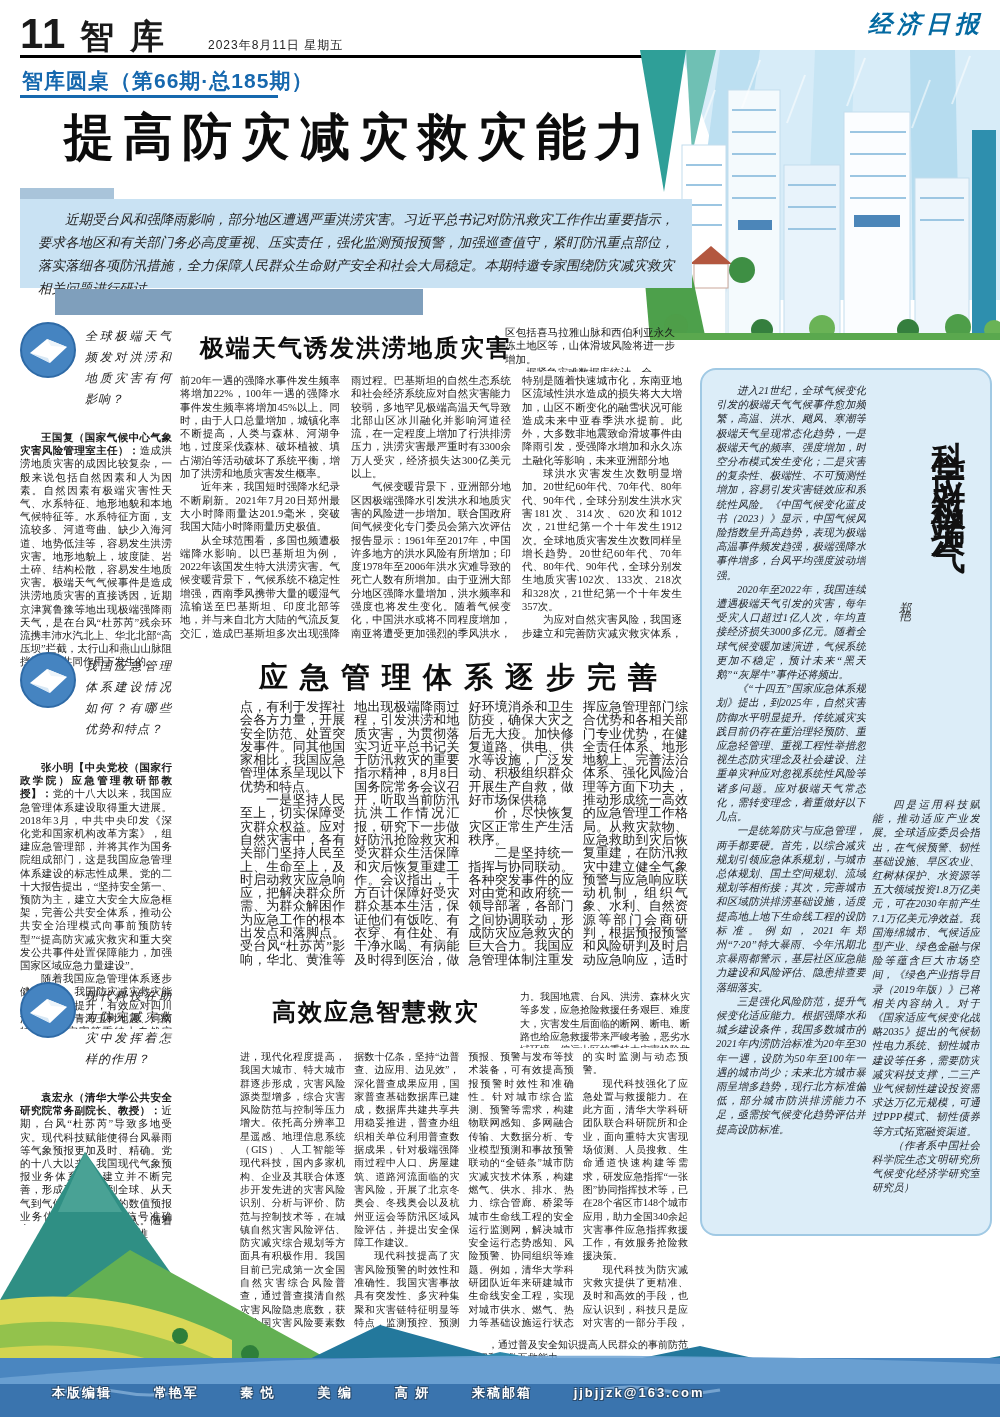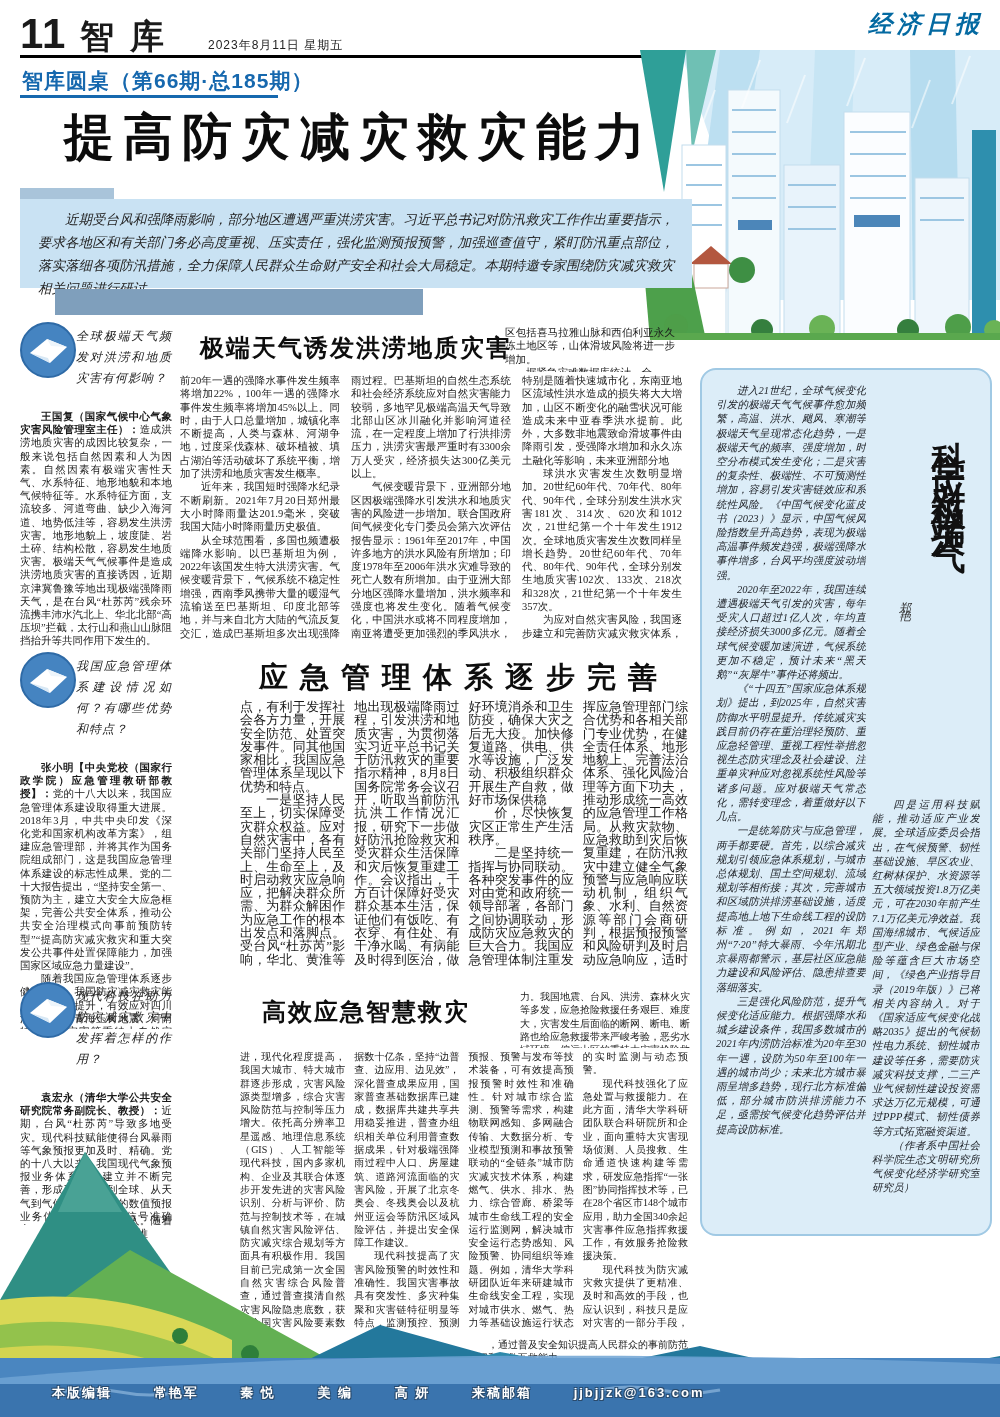--- a/index.html
+++ b/index.html
@@ -16,21 +16,21 @@
   
   .badge{left:22px;top:67px;font:bold 21px "Liberation Sans",sans-serif;color:#1668ae;letter-spacing:1px;}
   .badge-rule{left:20px;top:95px;width:258px;height:3px;background:#1668ae;}
   .headline{left:64px;top:104px;font:900 50px "Liberation Sans",sans-serif;letter-spacing:9px;color:#0c0c0c;}
   .intro-tab{left:20px;top:188px;width:94px;height:11px;background:#a9c4da;}
   .intro-box{left:20px;top:199px;width:672px;height:89px;background:#c9e2f3;padding:9px 18px;box-sizing:border-box;}
   .intro-box p{margin:0;font:italic 13.5px/23px "Liberation Serif",serif;text-indent:2em;color:#242424;text-align:justify;}
   .intro-shadow{left:55px;top:289px;width:368px;height:26px;background:#7f9fbc;}
   
   .qa{position:absolute;left:20px;width:152px;}
-  .qa-head{display:flex;}
+  .qa-head{display:flex;gap:9px;}
   .qa-icon{width:56px;height:56px;flex:none;}
   .qa-q{font:italic 12px/21px "Liberation Serif",serif;color:#222;letter-spacing:1px;padding-top:4px;text-align:justify;}
   .qa-body{margin-top:21px;font:10.5px/13.2px "Liberation Serif",serif;text-align:justify;overflow:hidden;}
   .qa-body p{margin:0;text-indent:2em;}
   .qa-body b{font-family:"Liberation Sans",sans-serif;font-weight:700;}
   .qa-wrap{font:10.5px/13.2px "Liberation Serif",serif;text-align:justify;overflow:hidden;}
   
   .art-title{font:900 24px "Liberation Sans",sans-serif;letter-spacing:2px;color:#0d0d0d;white-space:nowrap;}
   .body-cols{font:10.5px/13.3px "Liberation Serif",serif;text-align:justify;overflow:hidden;column-fill:auto;}
   .body-cols p{margin:0;text-indent:2em;}
@@ -214,21 +214,21 @@
 
   <div class="abs art-title" style="left:240px;top:658px;width:448px;text-align:center;font-size:29px;letter-spacing:12px;">应急管理体系逐步完善</div>
   <div class="abs body-cols cont-first" id="a2body">
       <p>点，有利于发挥社会各方力量，开展安全防范、处置突发事件。同其他国家相比，我国应急管理体系呈现以下优势和特点。</p>
       <p>一是坚持人民至上，切实保障受灾群众权益。应对自然灾害中，各有关部门坚持人民至上、生命至上，及时启动救灾应急响应，把解决群众所需、为群众解困作为应急工作的根本出发点和落脚点。受台风“杜苏芮”影响，华北、黄淮等地出现极端降雨过程，引发洪涝和地质灾害，为贯彻落实习近平总书记关于防汛救灾的重要指示精神，8月8日国务院常务会议召开，听取当前防汛抗洪工作情况汇报，研究下一步做好防汛抢险救灾和受灾群众生活保障和灾后恢复重建工作。会议指出，千方百计保障好受灾群众基本生活，保证他们有饭吃、有衣穿、有住处、有干净水喝、有病能及时得到医治，做好环境消杀和卫生防疫，确保大灾之后无大疫。加快修复道路、供电、供水等设施，广泛发动、积极组织群众开展生产自救，做好市场保供稳</p>
       <p>价，尽快恢复灾区正常生产生活秩序。</p>
       <p>二是坚持统一指挥与协同联动。各种突发事件的应对由党和政府统一领导部署，各部门之间协调联动，形成防灾应急救灾的巨大合力。我国应急管理体制注重发挥应急管理部门综合优势和各相关部门专业优势，在健全责任体系、地形地貌上、完善法治体系、强化风险治理等方面下功夫，推动形成统一高效的应急管理工作格局。从救灾款物、应急救助到灾后恢复重建，在防汛救灾中建立健全气象预警与应急响应联动机制，组织气象、水利、自然资源等部门会商研判，根据预报预警和风险研判及时启动应急响应，适时派出工作组、专家组赴一线协助地方做好防汛工作；进一步强化直达基层的临灾预警叫应机制，确保防汛责任人闻汛而动快速响应。</p>
       <p>三是坚持专业处置与社会动员相结合。应对灾害上，由政府主导、全社会参与，既明确各级政府部门在突发事件应对中的主要职责，又广泛进行社会动员，全民参与。政府、企业与社会组织之间有效协作，形成政府主导、全社会共同参与的防灾减灾救灾应对机制，基层社区应急能力和群众自救互救能力不断提升。</p>
     </div>
 
-  <div class="abs art-title" style="left:262px;top:996px;font-family:Liberation Mono, monospace;">高效应急智慧救灾</div>
+  <div class="abs art-title" style="left:272px;top:996px;font-family:Liberation Mono, monospace;">高效应急智慧救灾</div>
   <div class="abs side-txt cont-first" style="left:520px;top:990px;width:170px;height:58px;font-size:10px;">
       <p>力。我国地震、台风、洪涝、森林火灾等多发，应急抢险救援任务艰巨、难度大，灾害发生后面临的断网、断电、断路也给应急救援带来严峻考验，恶劣水域环境、偏远山区的重特大灾害抢险救灾对技术装备提出更高要求。</p>
     </div>
   <div class="abs body-cols cont-first" id="a3body">
       <p>进，现代化程度提高，我国大城市、特大城市群逐步形成，灾害风险源类型增多，综合灾害风险防范与控制等压力增大。依托高分辨率卫星遥感、地理信息系统（GIS）、人工智能等现代科技，国内多家机构、企业及其联合体逐步开发先进的灾害风险识别、分析与评价、防范与控制技术等，在城镇自然灾害风险评估、防灾减灾综合规划等方面具有积极作用。我国目前已完成第一次全国自然灾害综合风险普查，通过普查摸清自然灾害风险隐患底数，获取全国灾害风险要素数据数十亿条，坚持“边普查、边应用、边见效”，深化普查成果应用，国家普查基础数据库已建成，数据库共建共享共用稳妥推进，普查办组织相关单位利用普查数据成果，针对极端强降雨过程中人口、房屋建筑、道路河流面临的灾害风险，开展了北京冬奥会、冬残奥会以及杭州亚运会等防汛区域风险评估，并提出安全保障工作建议。</p>
       <p>现代科技提高了灾害风险预警的时效性和准确性。我国灾害事故具有突发性、多灾种集聚和灾害链特征明显等特点，监测预控、预测预报、预警与发布等技术装备，可有效提高预报预警时效性和准确性。针对城市综合监测、预警等需求，构建物联网感知、多网融合传输、大数据分析、专业模型预测和事故预警联动的“全链条”城市防灾减灾技术体系，构建燃气、供水、排水、热力、综合管廊、桥梁等城市生命线工程的安全运行监测网，解决城市安全运行态势感知、风险预警、协同组织等难题。例如，清华大学科研团队近年来研建城市生命线安全工程，实现对城市供水、燃气、热力等基础设施运行状态的实时监测与动态预警。</p>
       <p>现代科技强化了应急处置与救援能力。在此方面，清华大学科研团队联合科研院所和企业，面向重特大灾害现场侦测、人员搜救、生命通道快速构建等需求，研发应急指挥“一张图”协同指挥技术等，已在28个省区市148个城市应用，助力全国340余起灾害事件应急指挥救援工作，有效服务抢险救援决策。</p>
       <p>现代科技为防灾减灾救灾提供了更精准、及时和高效的手段，也应认识到，科技只是应对灾害的一部分手段，防灾减灾救灾能力的提高还需要人防、技防结合</p>
     </div>
   <div class="abs cont-first" id="a3extra">

